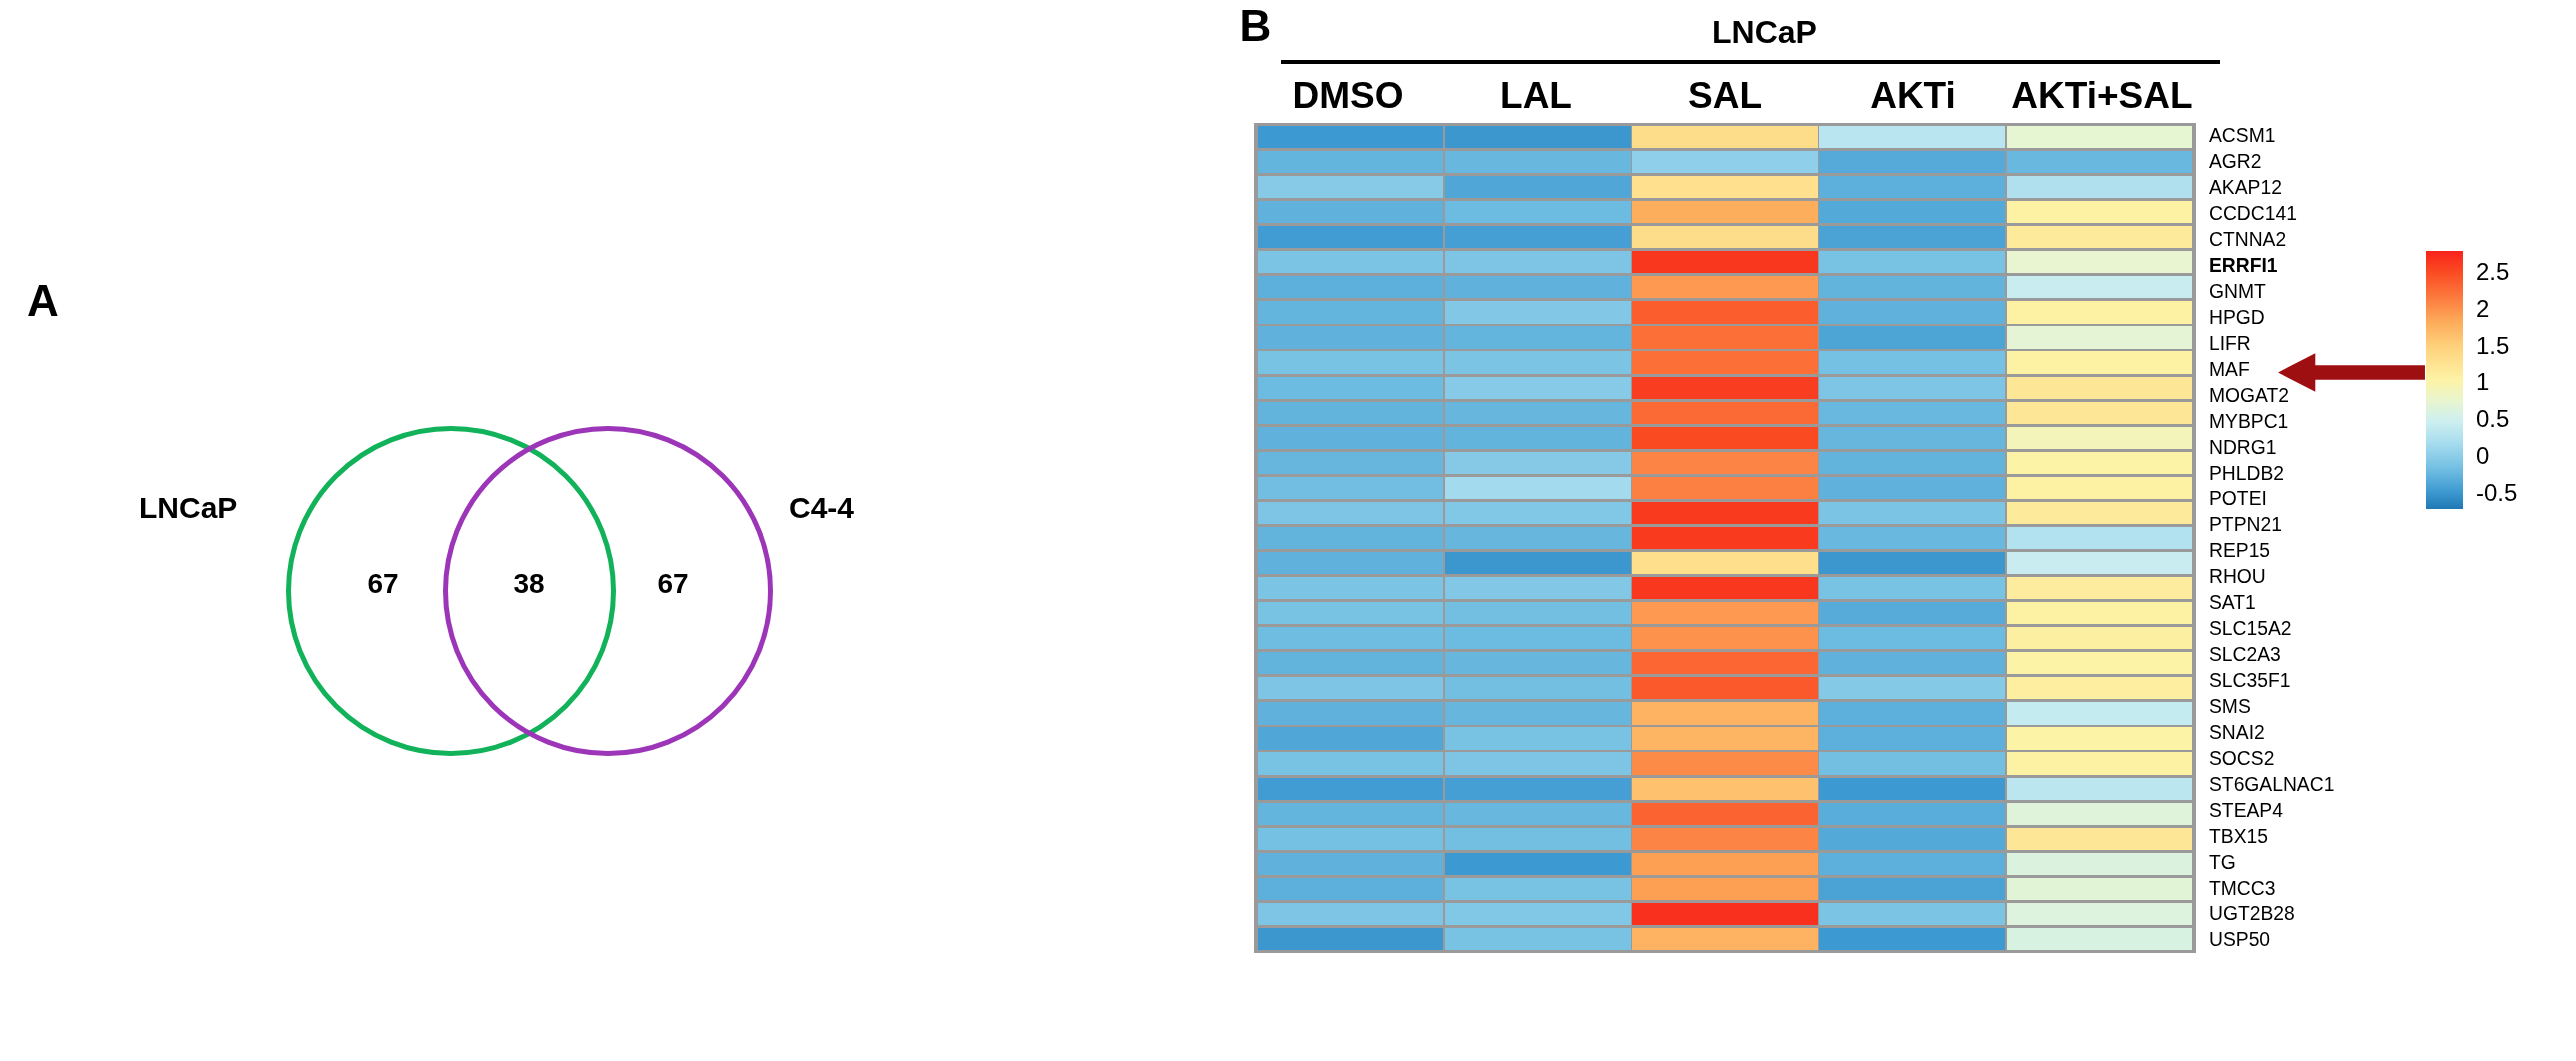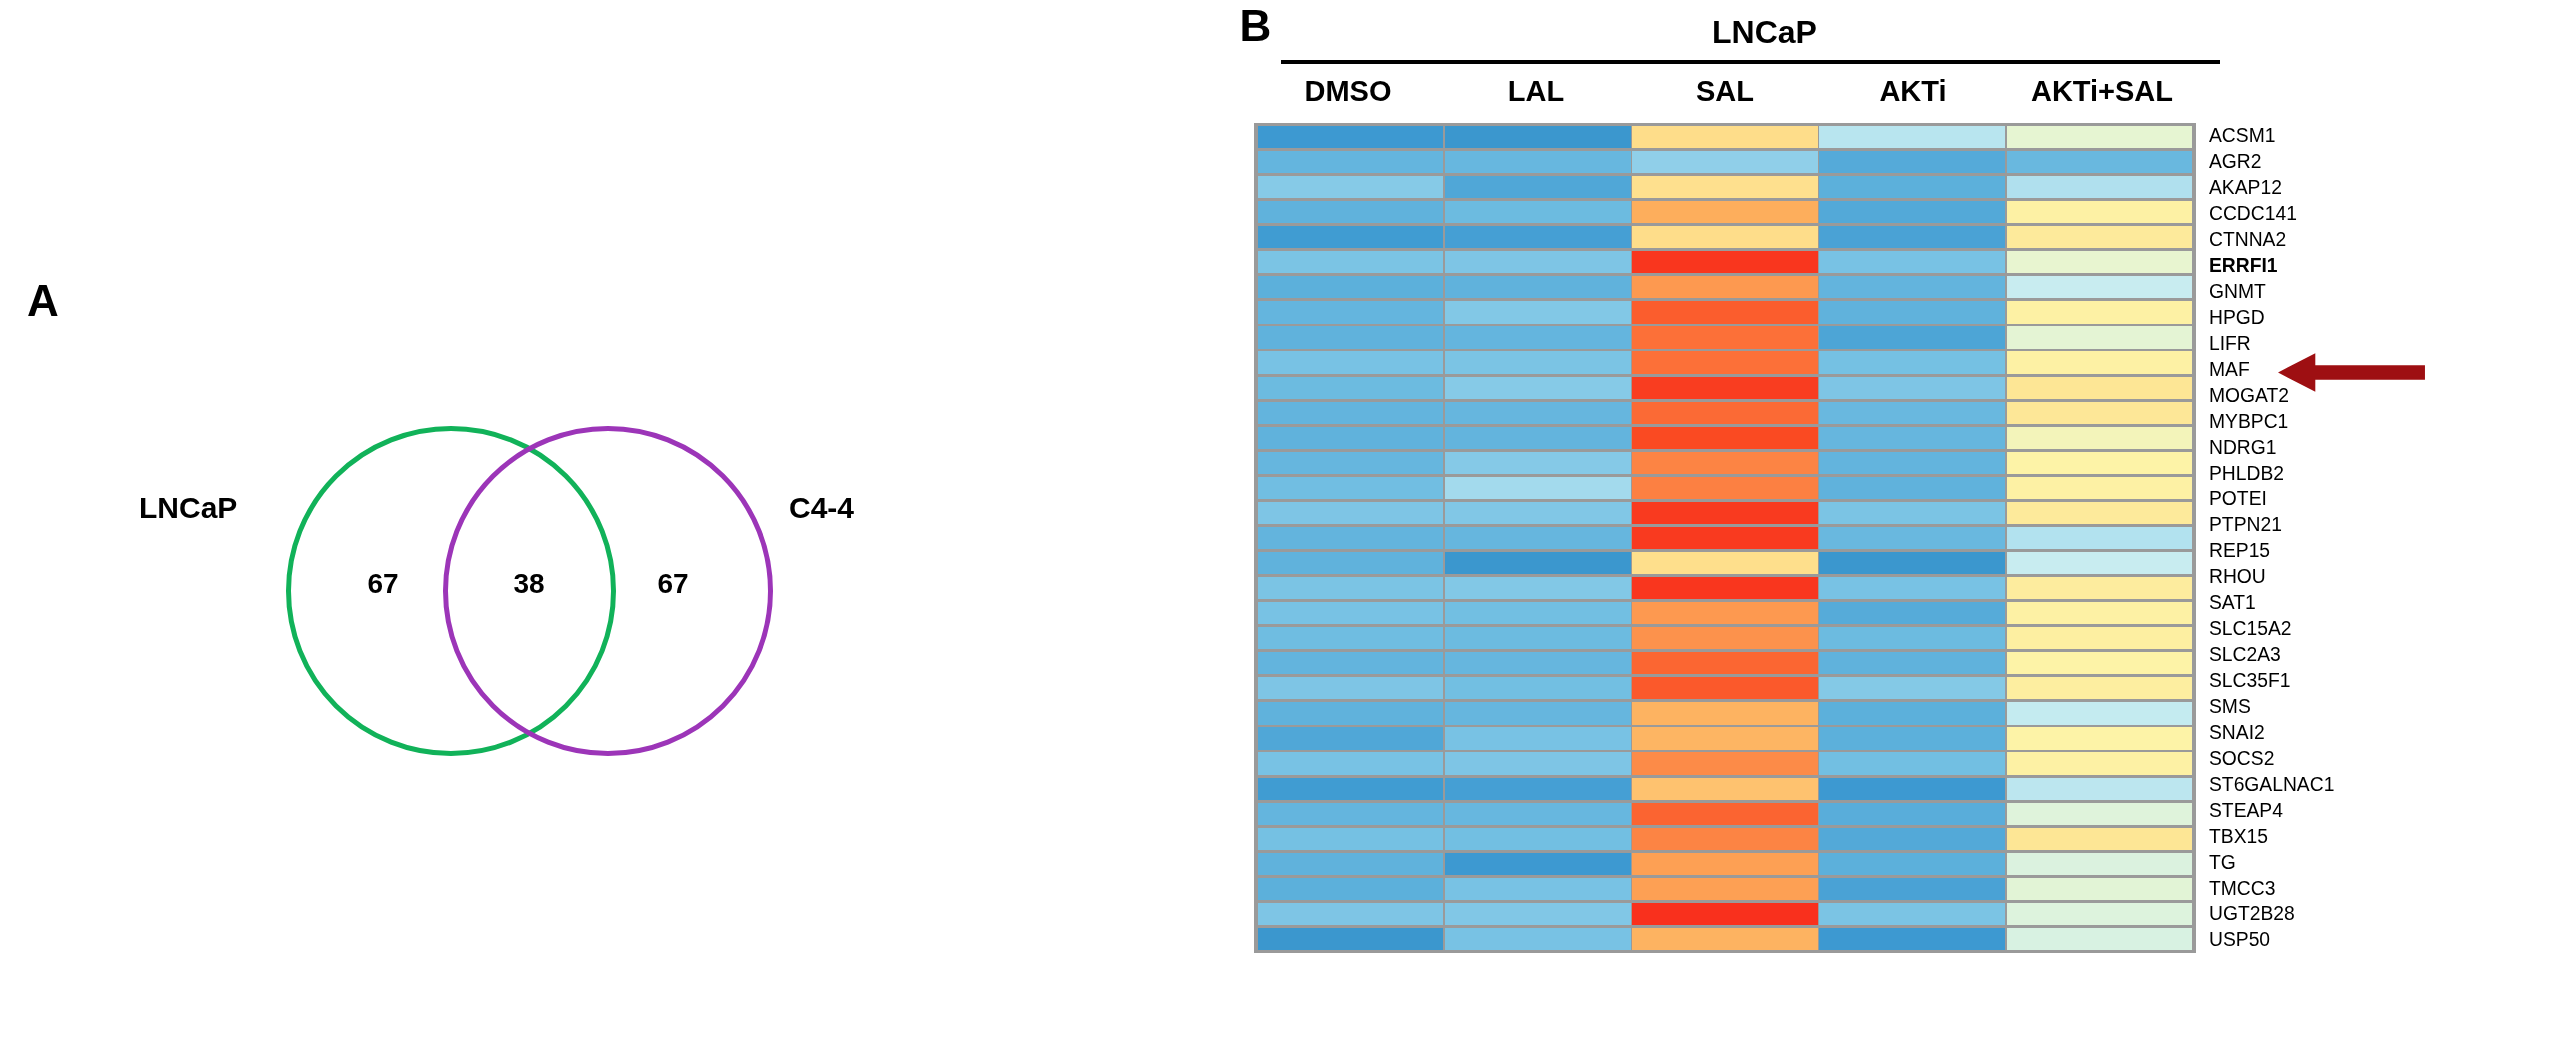--- a/index.html
+++ b/index.html
@@ -33,21 +33,21 @@
 
   
   #panel-b{left:1218px;top:0;width:1358px;height:1061px;}
   #hm-group-title{
     left:77px;top:14.3px;width:939px;text-align:center;
     font-size:32px;font-weight:bold;color:#000;
   }
   #hm-group-rule{left:63px;top:60px;width:939px;height:4.3px;background:#000;}
   #hm-col-headers{left:36px;top:75px;width:1003px;height:43px;}
   .hm-col-header{
-    position:absolute;top:0;font-size:29px;font-weight:bold;color:#000;
+    position:absolute;top:0;font-size:37px;font-weight:bold;color:#000;
     text-align:center;white-space:nowrap;
   }
   #hm-grid{
     left:36px;top:123px;width:942px;height:830px;
     background:#9a9a9a;display:flex;flex-direction:column;
     padding:2.9px 2.9px;box-sizing:border-box;
   }
   .hm-row{flex:1 1 0;display:flex;min-height:0;}
   .hm-cell{flex:1 1 0;margin:0 0.7px;min-width:0;}
   .hm-rowgap{height:2.9px;flex:0 0 2.9px;}
@@ -419,14 +419,24 @@
       <div class="hm-gene-label">TG</div>
       <div class="hm-gene-label">TMCC3</div>
       <div class="hm-gene-label">UGT2B28</div>
       <div class="hm-gene-label">USP50</div>
     </div>
 
   <svg class="abs" id="errfi1-arrow" viewBox="0 0 205 60">
     <path d="M0,30 L52,3 L52,20 L205,20 L205,40 L52,40 L52,57 Z" fill="#9e0f12"></path>
   </svg>
 
+  <div class="abs" id="colorbar-wrap">
+    <div id="colorbar-gradient"></div>
+  <div class="cb-tick" style="top: 8.8px;">2.5</div>
+      <div class="cb-tick" style="top: 46px;">2</div>
+      <div class="cb-tick" style="top: 83px;">1.5</div>
+      <div class="cb-tick" style="top: 119px;">1</div>
+      <div class="cb-tick" style="top: 156px;">0.5</div>
+      <div class="cb-tick" style="top: 193px;">0</div>
+      <div class="cb-tick" style="top: 230px;">-0.5</div>
+    </div>
 </div>
 
 
 </body></html>

